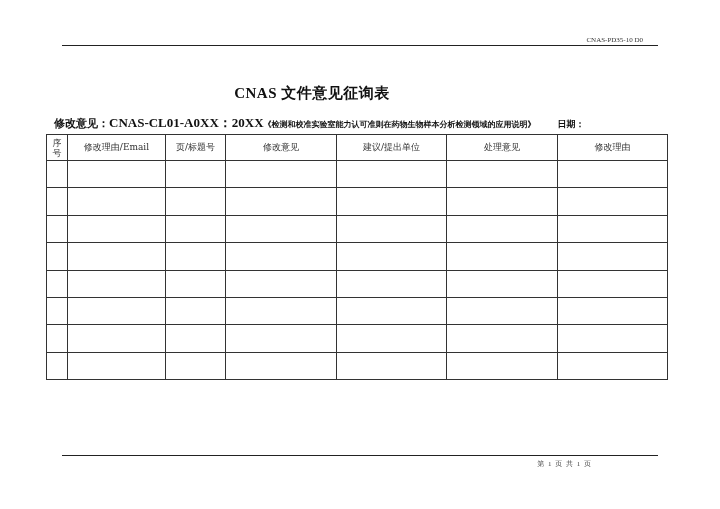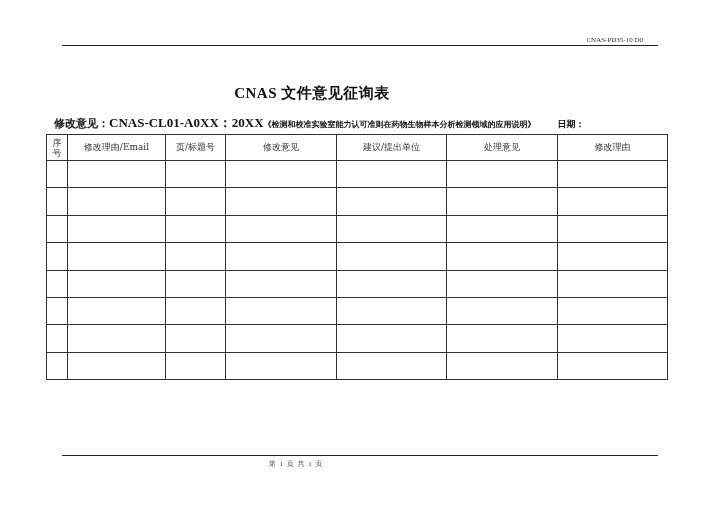--- a/index.html
+++ b/index.html
@@ -18,21 +18,21 @@
   table.sheet {
     position: absolute; top: 134px; left: 46px; border-collapse: collapse; table-layout: fixed;
     border: 1px solid #222;
   }
   table.sheet th, table.sheet td { border: 1px solid #333; padding: 0; }
   table.sheet th { height: 25px; font-weight: normal; font-size: 9px; color: #333; text-align: center; font-family: "DejaVu Serif", serif; }
   table.sheet th.seq { font-size: 9px; line-height: 10px; }
   table.sheet td { height: 26.4px; }
   table.sheet tr.alt td { border-top: 1.5px solid #777; }
   .footer-rule { position: absolute; top: 455px; left: 62px; width: 596px; height: 1px; background: #222; }
-  .page-info { position: absolute; top: 459px; left: 0; width: 592px; text-align: center; font-size: 7px; color: #444; letter-spacing: 1px; }
+  .page-info { position: absolute; top: 459px; left: 0; width: 592px; text-align: right; font-size: 7px; color: #444; letter-spacing: 1px; }
 </style>
 </head>
 <body>
 
 <div class="doc-code">CNAS-PD35-10 D0</div>
 <div class="header-rule"></div>
 
 <div class="title">CNAS 文件意见征询表</div>
 
 <div class="file-line">

